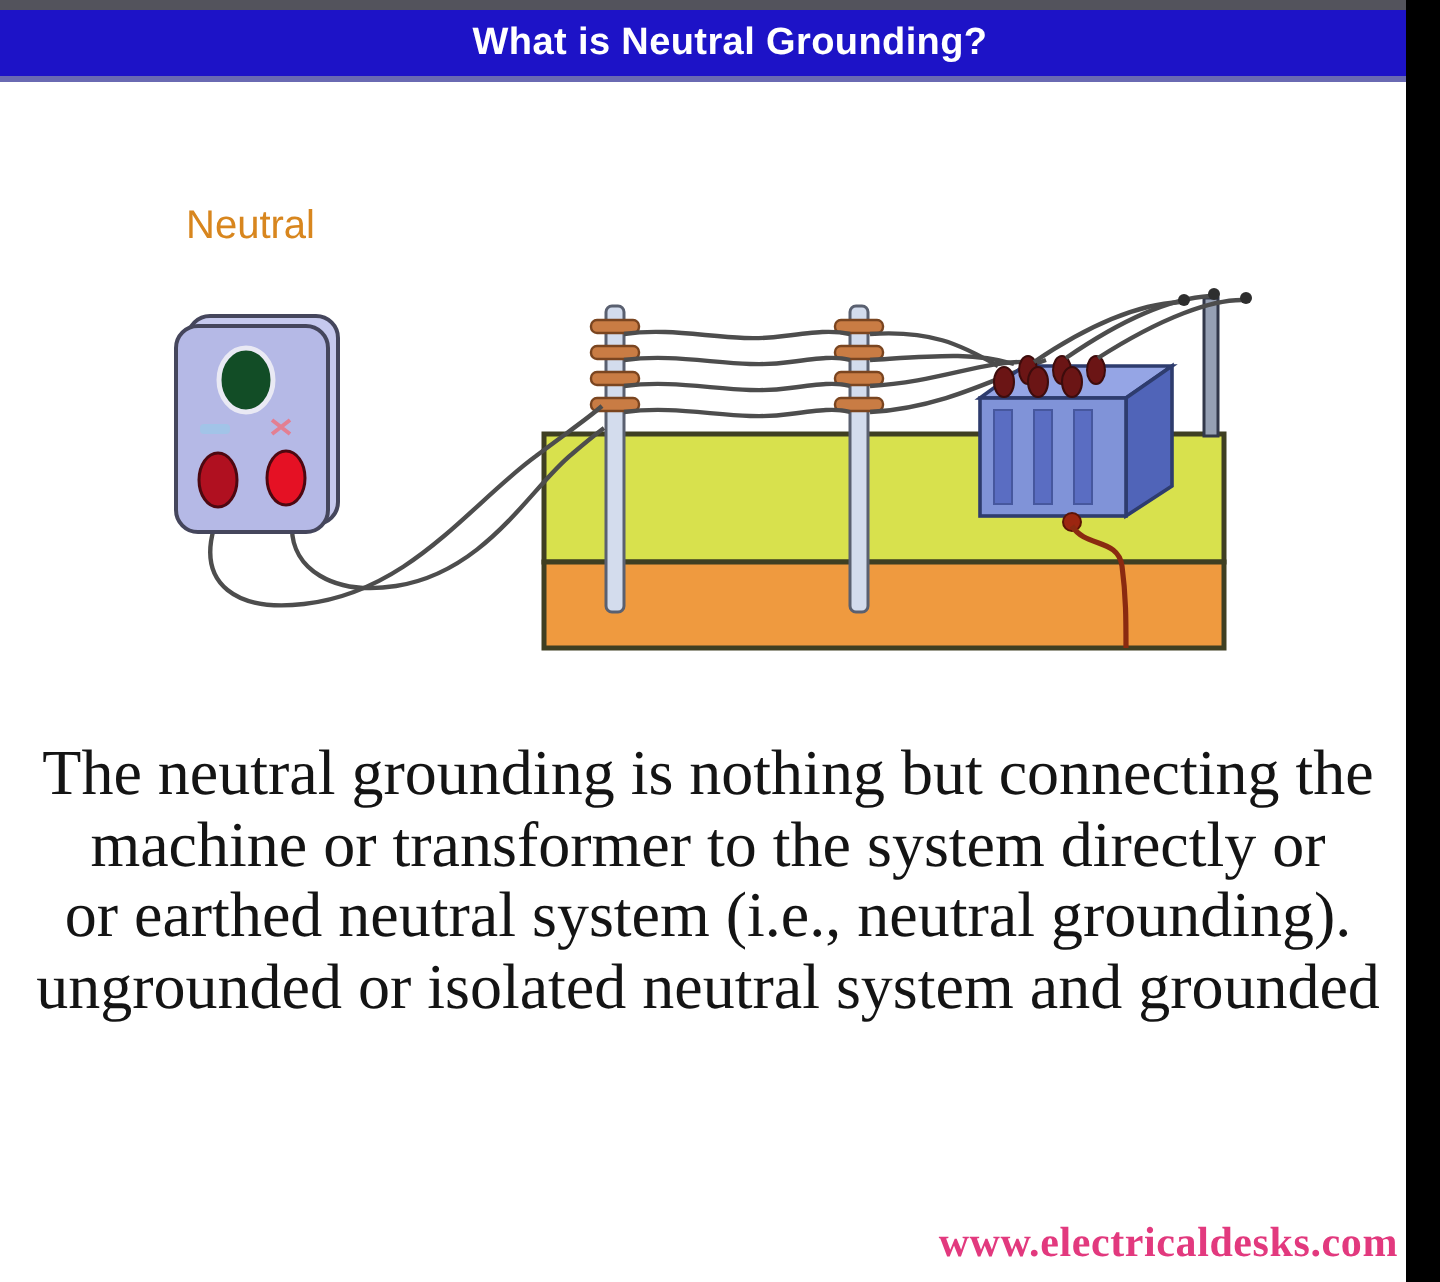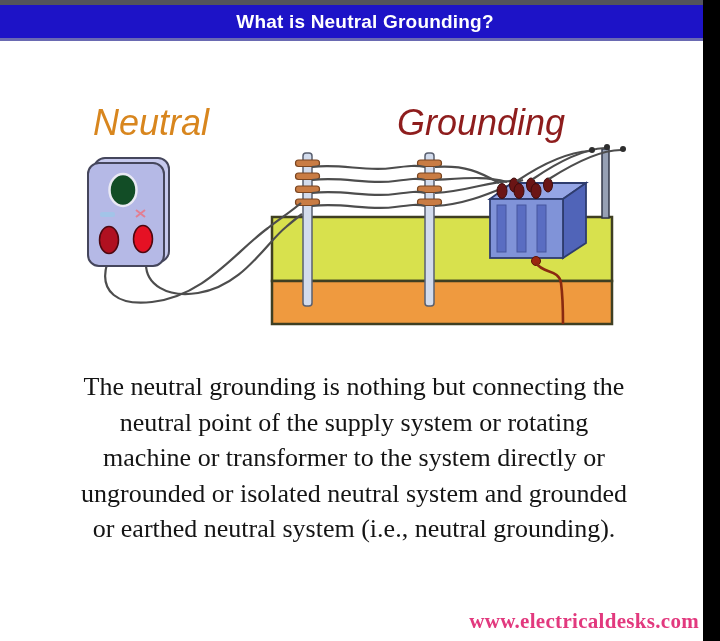--- a/index.html
+++ b/index.html
@@ -32,42 +32,41 @@
     letter-spacing: 0.2px;
   }
   .right-strip {
     position: absolute; right: 0; top: 0;
     width: 17px; height: 641px;
     background: #000000;
     z-index: 10;
   }
   .label {
     position: absolute;
-    font-size: 36px;
+    font-size: 20px;
     font-weight: 500;
     z-index: 2;
     white-space: nowrap;
-    font-style: italic;
   }
   .label-neutral   { left: 93px;  top: 102px; }
   .label-earthing  { left: 239px; top: 99px;  }
   .label-grounding { left: 397px; top: 102px; }
   .diagram-svg {
     position: absolute; left: 0; top: 0;
     width: 720px; height: 641px;
     z-index: 1;
     pointer-events: none;
   }
   .body-text {
     position: absolute;
     left: 8px; top: 369px;
     width: 692px;
     z-index: 2;
     font-family: "Liberation Serif", serif;
-    font-size: 26px;
+    font-size: 32px;
     font-weight: 500;
     color: #141414;
     text-align: center;
     line-height: 35.5px;
   }
   .footer-site {
     position: absolute;
     right: 21px; top: 609px;
     z-index: 2;
     font-family: "Liberation Serif", serif;
@@ -82,21 +81,20 @@
 
 <div class="stage">
 
   <div class="top-strip"></div>
 
   <div class="header-bar" style="background-color: rgb(29, 19, 199);">
     <div class="title" style="color: rgb(255, 255, 255);">What is Neutral Grounding?</div>
   </div>
 
   <div class="label label-neutral" style="color: rgb(216, 134, 30);">Neutral</div>
-  <div class="label label-grounding" style="color: rgb(142, 29, 29);">Grounding</div>
 
   <svg class="diagram-svg" viewBox="0 0 720 641">
 
     <rect x="272" y="217" width="340" height="64" fill="#d8e14d" stroke="#3f3f22" stroke-width="2.5"></rect>
     <rect x="272" y="281" width="340" height="43" fill="#ef9a3f" stroke="#3f3f22" stroke-width="2.5"></rect>
 
     <rect x="602" y="149" width="7" height="69" fill="#96a0b4" stroke="#33384a" stroke-width="1.5"></rect>
 
     <g>
       <rect x="303" y="153" width="9" height="153" rx="3" fill="#d3dced" stroke="#5a6070" stroke-width="1.5"></rect>
@@ -178,23 +176,22 @@
       <ellipse cx="123" cy="190" rx="13.5" ry="16" fill="#124d26" stroke="#e9e9f4" stroke-width="2.5"></ellipse>
       <rect x="100" y="212" width="15" height="5" rx="2" fill="#9fc6e8" opacity="0.85"></rect>
       <path d="M 136,210 l 9,7 M 145,210 l -9,7" stroke="#e8798a" stroke-width="2" opacity="0.9"></path>
       <ellipse cx="109" cy="240" rx="9.5" ry="13.5" fill="#b01020" stroke="#4d0810" stroke-width="1.5"></ellipse>
       <ellipse cx="143" cy="239" rx="9.5" ry="13.5" fill="#e51124" stroke="#4d0810" stroke-width="1.5"></ellipse>
     </g>
   </svg>
 
   <div class="body-text">
     <div>The neutral grounding is nothing but connecting the</div>
-    <div>neutral point of the supply system or rotating</div>
     <div>machine or transformer to the system directly or</div>
+    <div>or earthed neutral system (i.e., neutral grounding).</div>
     <div>ungrounded or isolated neutral system and grounded</div>
-    <div>or earthed neutral system (i.e., neutral grounding).</div>
   </div>
 
   <div class="footer-site" style="color: rgb(226, 57, 126);">www.electricaldesks.com</div>
 
   <div class="right-strip"></div>
 
 </div>
 
 </body></html>

